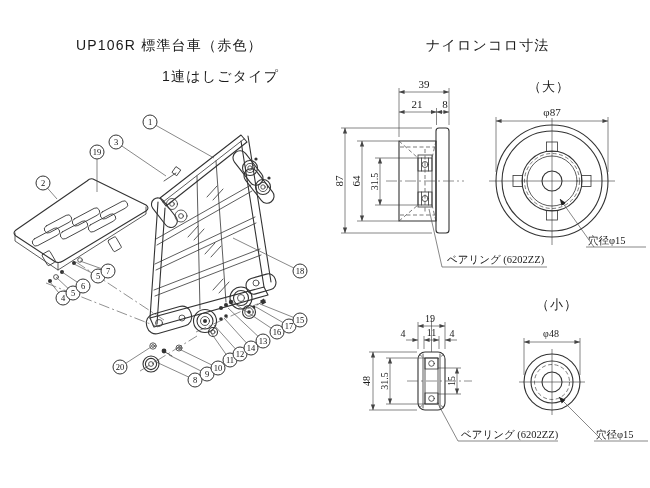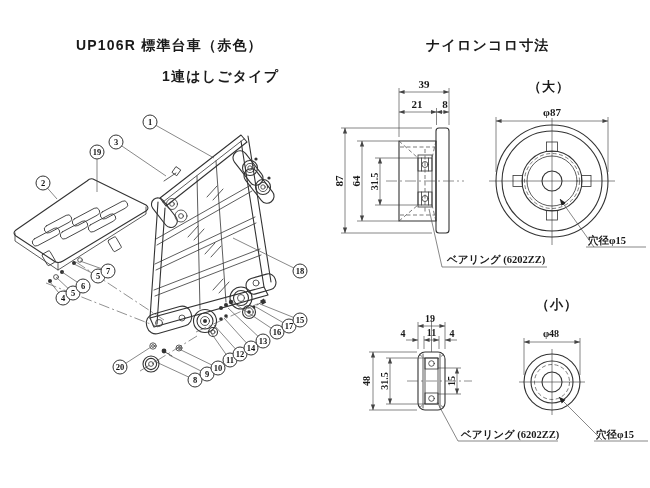--- a/index.html
+++ b/index.html
@@ -1,17 +1,17 @@
 <!DOCTYPE html>
 <html><head>
 <meta charset="utf-8">
 <style>
   html,body{margin:0;padding:0;background:#fff;}
   .page{position:relative;width:650px;height:482px;background:#ffffff;overflow:hidden;
-        font-family:"Liberation Sans",sans-serif;font-weight:bold;}
+        font-family:"Liberation Sans",sans-serif;}
   svg{display:block;}
   .t-title{font-family:"Liberation Sans",sans-serif;font-size:14px;fill:#1a1a1a;letter-spacing:1.2px;}
   .t-sub{font-family:"Liberation Sans",sans-serif;font-size:13px;fill:#1a1a1a;letter-spacing:1px;}
   .dim{font-family:"Liberation Serif",serif;font-size:11px;fill:#1a1a1a;}
   .dim-s{font-family:"Liberation Serif",serif;font-size:10px;fill:#1a1a1a;}
   .lbl{font-family:"Liberation Serif",serif;font-size:10.5px;fill:#1a1a1a;}
   .ln{stroke:#333;stroke-width:1.1;fill:none;stroke-linecap:round;stroke-linejoin:round;}
   .ln2{stroke:#333;stroke-width:.8;fill:none;stroke-linecap:round;}
   .thin{stroke:#444;stroke-width:.65;fill:none;}
   .dash{stroke:#444;stroke-width:.7;fill:none;stroke-dasharray:4 2.5;}

